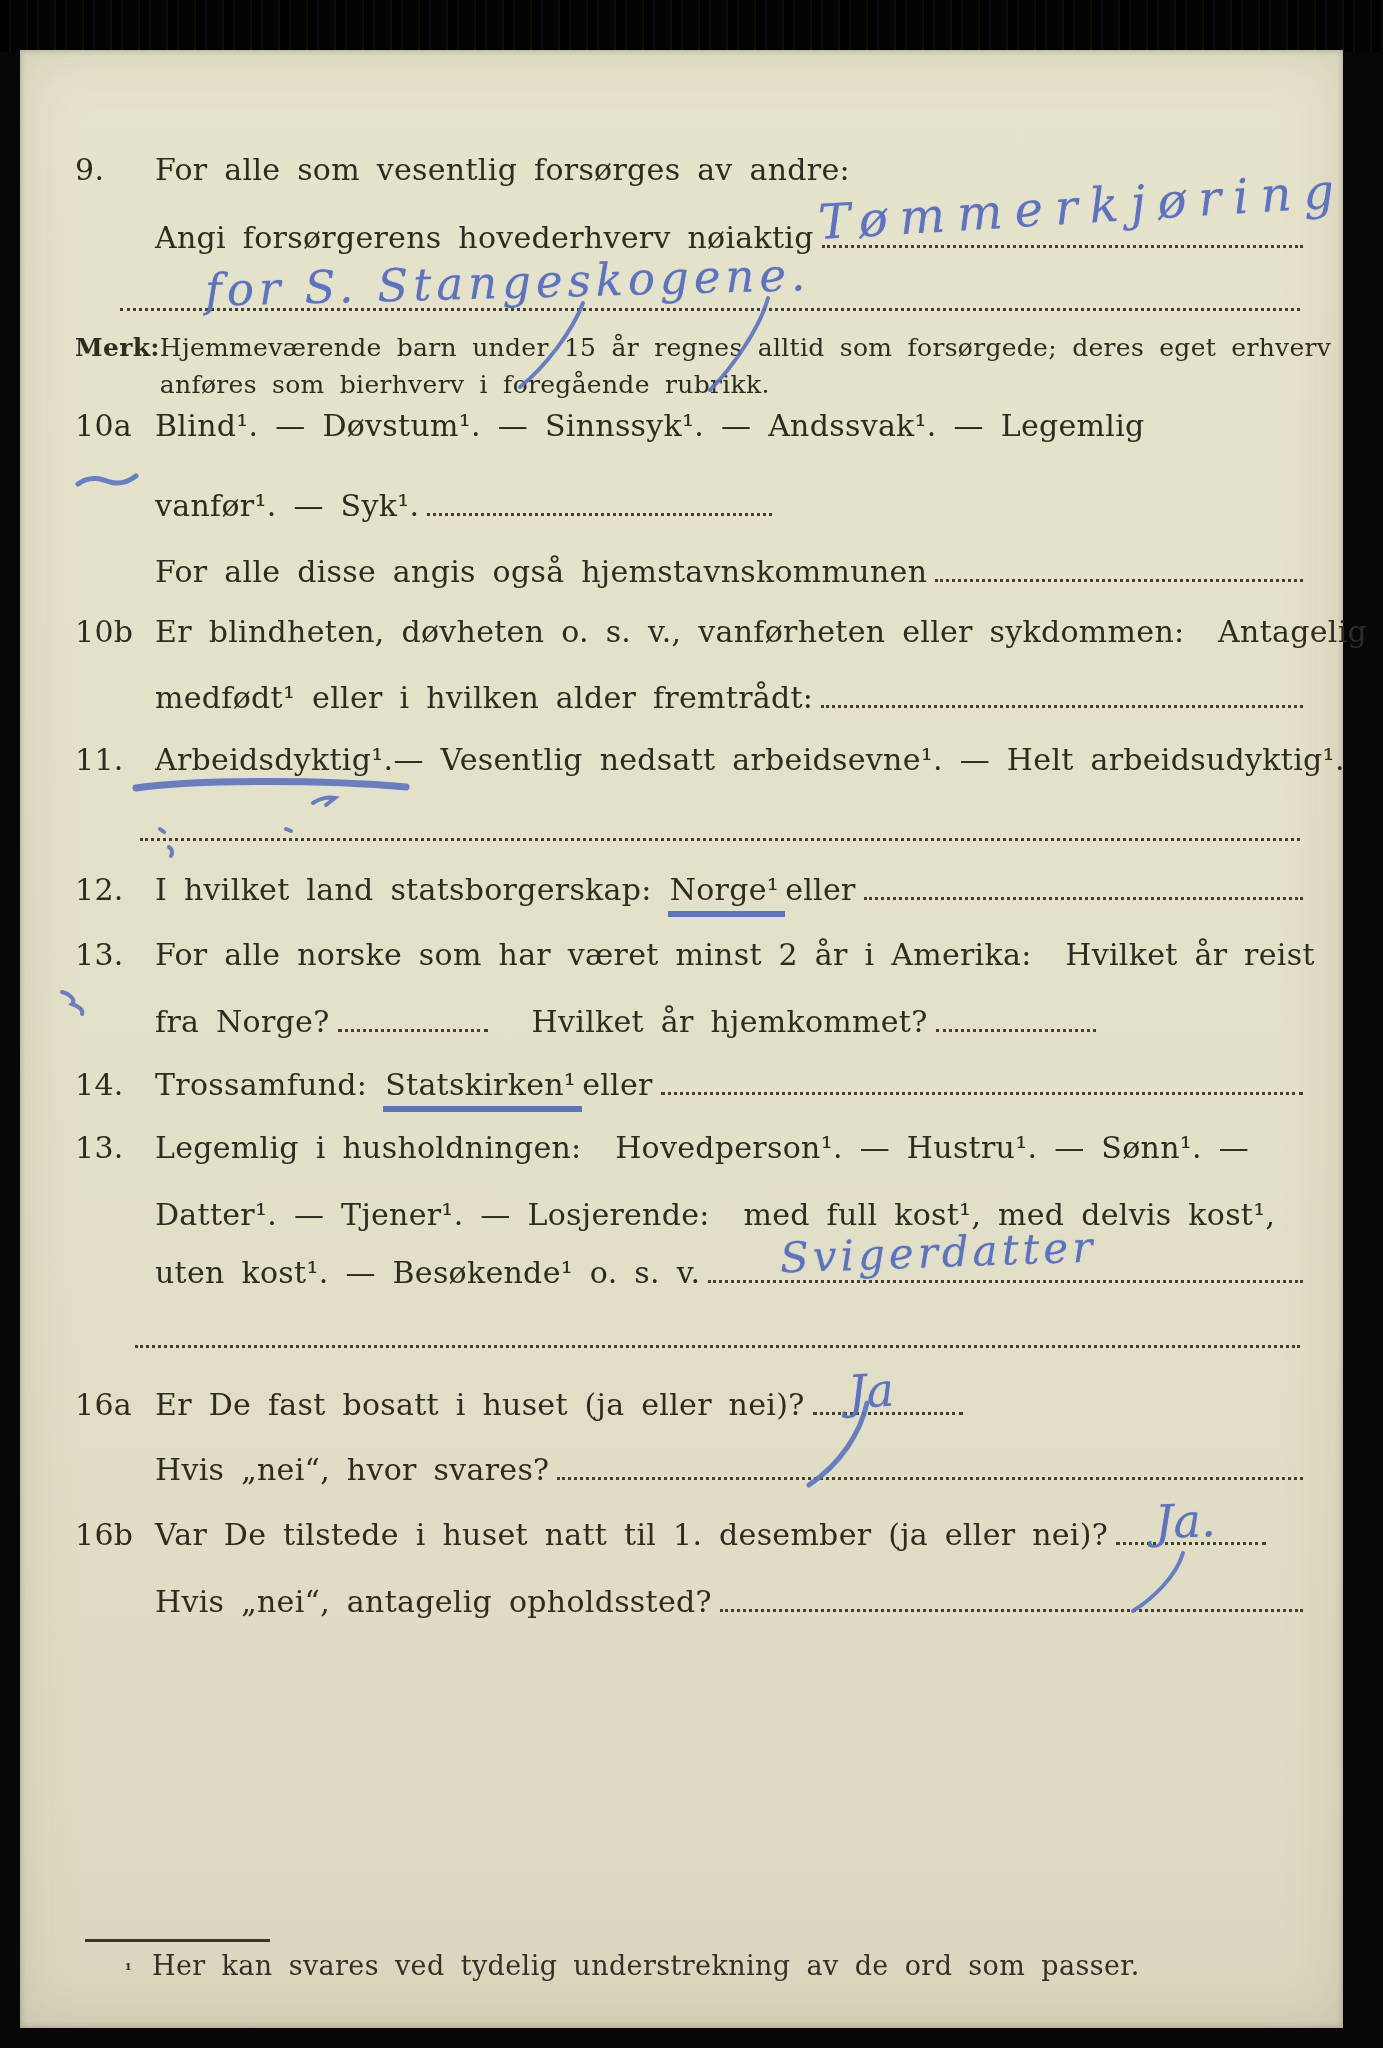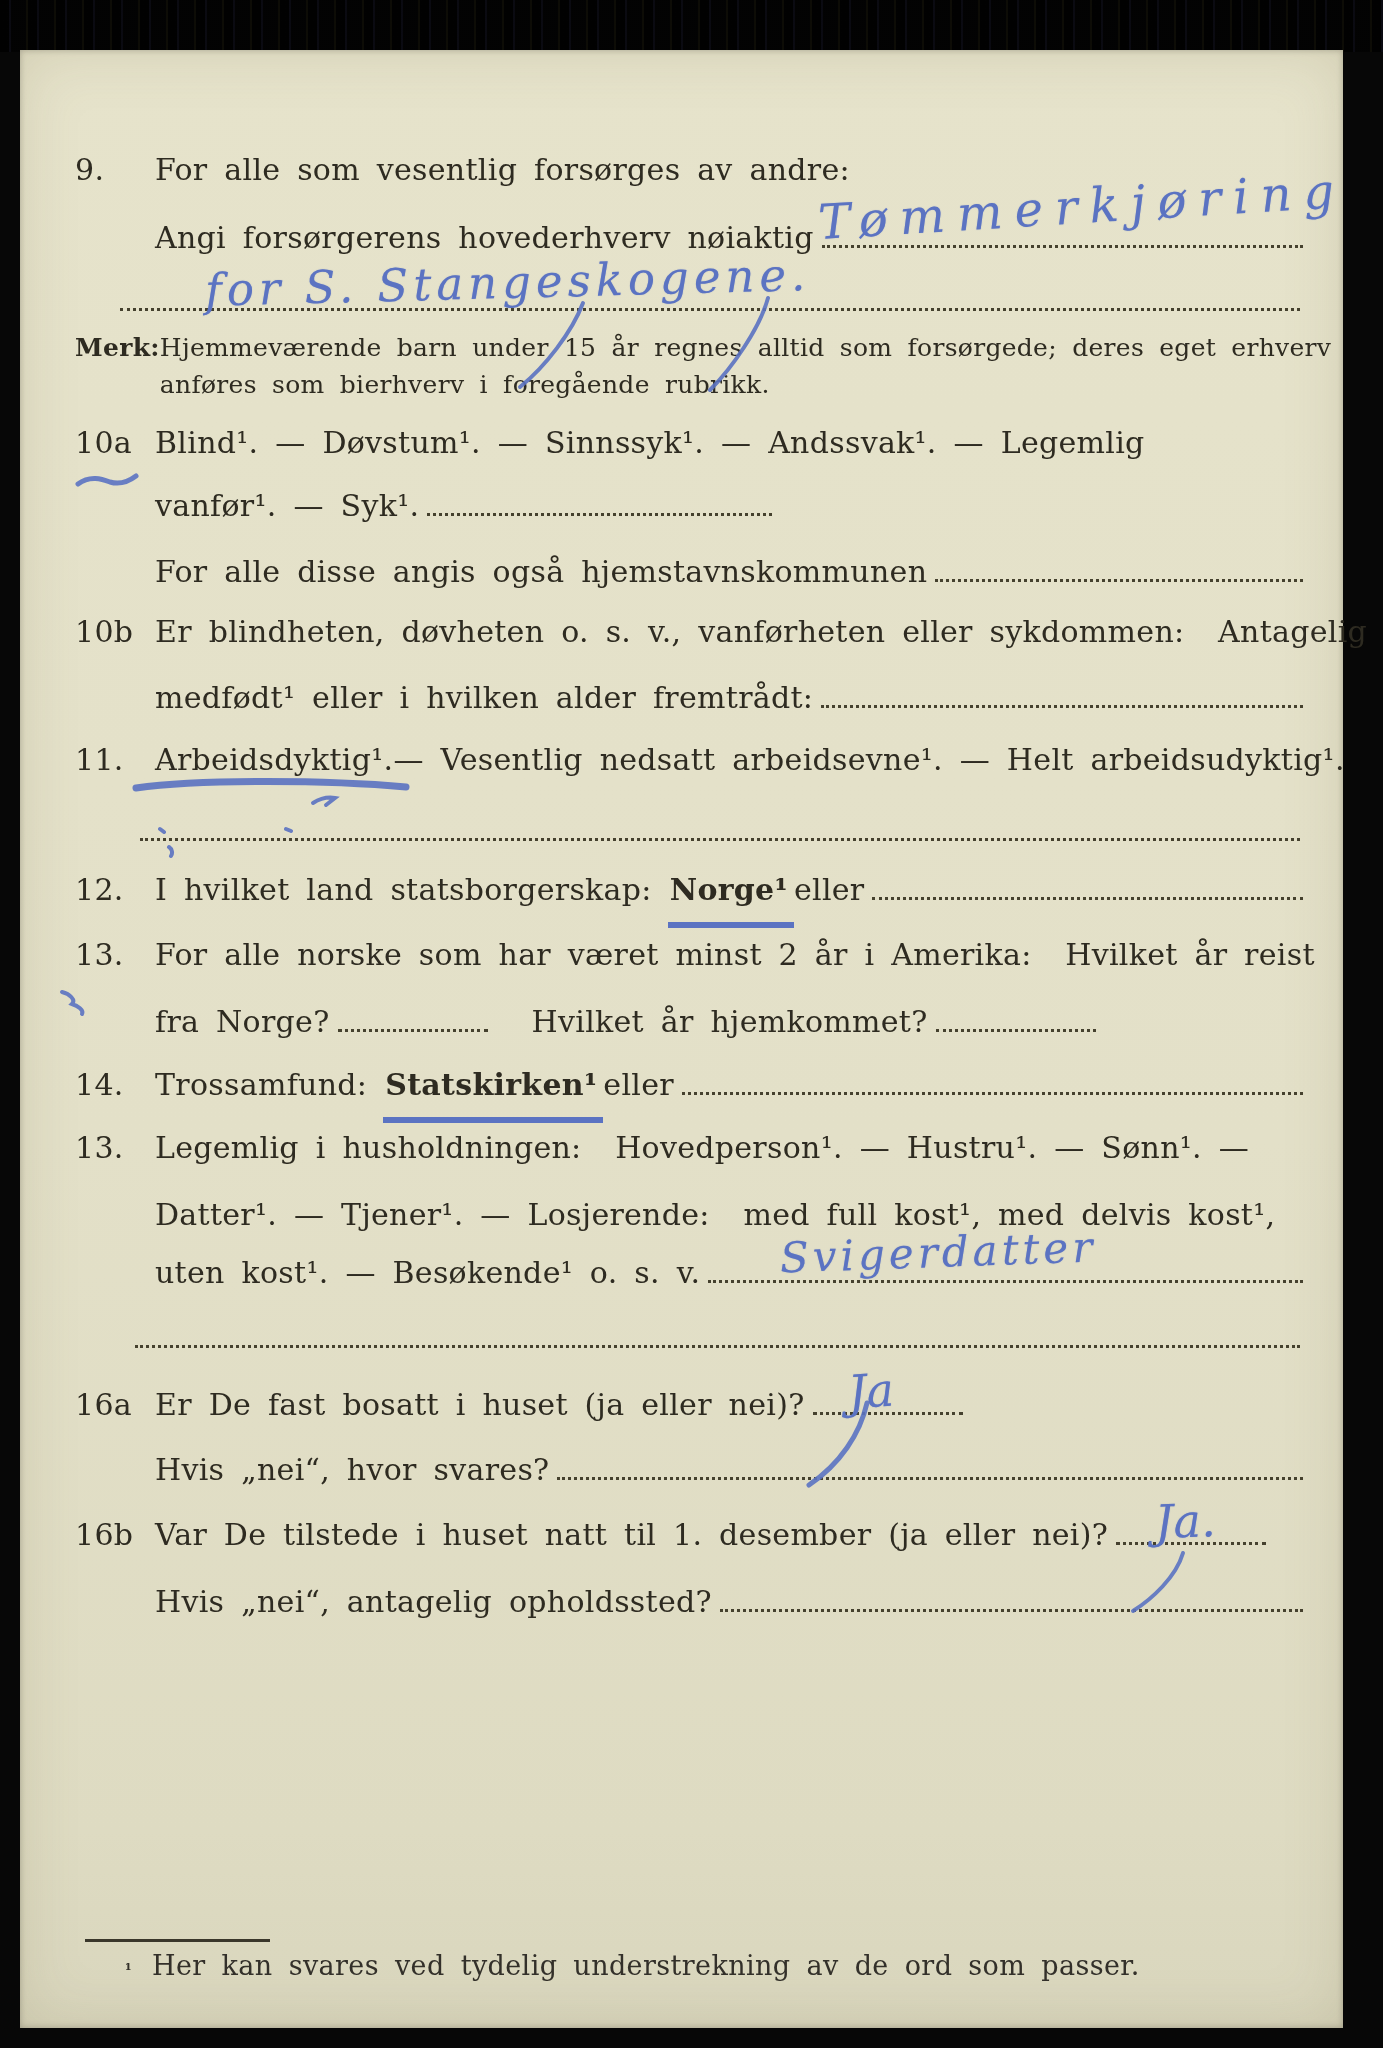--- a/index.html
+++ b/index.html
@@ -34,23 +34,22 @@
   }
   .dots.fixed150{flex:0 0 150px;}
   .dots.fixed160{flex:0 0 160px;}
   .dots.fixed345{flex:0 0 345px;}
   .dotline{position:absolute;border-bottom:3px dotted #45412e;height:0;}
   .rule{position:absolute;border-bottom:3px solid #3a372b;height:0;}
   .merk-label{flex:0 0 80px;font-weight:bold;font-size:25px;}
   .merk-text{font-size:25px;line-height:37px;}
   .merk-text span{display:block;white-space:pre;}
   .penline{
-    border-bottom:6px solid #5b73c2;padding:0 6px 12px 2px;margin-left:16px;
+    border-bottom:6px solid #5b73c2;padding:0 6px 1px 2px;margin-left:16px;
     border-radius:0 0 40%/8px 40%/8px;
-    font-weight:bold;
   }
   .hand{
     position:absolute;font-family:"DejaVu Serif",serif;font-style:italic;
     color:#5b73c2;white-space:nowrap;text-shadow:0 0 1px rgba(91,115,194,.5);
   }
   .foot{font-size:27px;font-weight:normal;letter-spacing:.4px;color:#33302a;}
   .foot-marker{font-size:15px;vertical-align:8px;font-weight:bold;}
   .ink{position:absolute;left:0;top:0;pointer-events:none;}
 </style>
 </head>
@@ -71,21 +70,21 @@
   </div>
   <div class="dotline" style="top:258px;left:100px;width:1180px"></div>
   <div class="hand" style="left:798px;top:128px;font-size:48px;letter-spacing:12px;transform:rotate(-3.5deg)">Tømmerkjøring</div>
   <div class="hand" style="left:185px;top:206px;font-size:45px;letter-spacing:5px;transform:rotate(-1.5deg)">for S. Stangeskogene.</div>
 
   <div class="row" style="top:278px">
     <span class="merk-label">Merk:</span>
     <span class="merk-text"><span>Hjemmeværende barn under 15 år regnes alltid som forsørgede; deres eget erhverv</span><span>anføres som bierhverv i foregående rubrikk.</span></span>
   </div>
 
-  <div class="row" style="top:373px">
+  <div class="row" style="top:356px">
     <span class="num">10a</span>
     <span class="txt">Blind¹. — Døvstum¹. — Sinnssyk¹. — Andssvak¹. — Legemlig</span>
   </div>
   <div class="row" style="top:436px">
     <span class="num"></span>
     <span class="txt">vanfør¹. — Syk¹.</span>
     <span class="dots fixed345"></span>
   </div>
   <div class="row" style="top:502px">
     <span class="num"></span>

